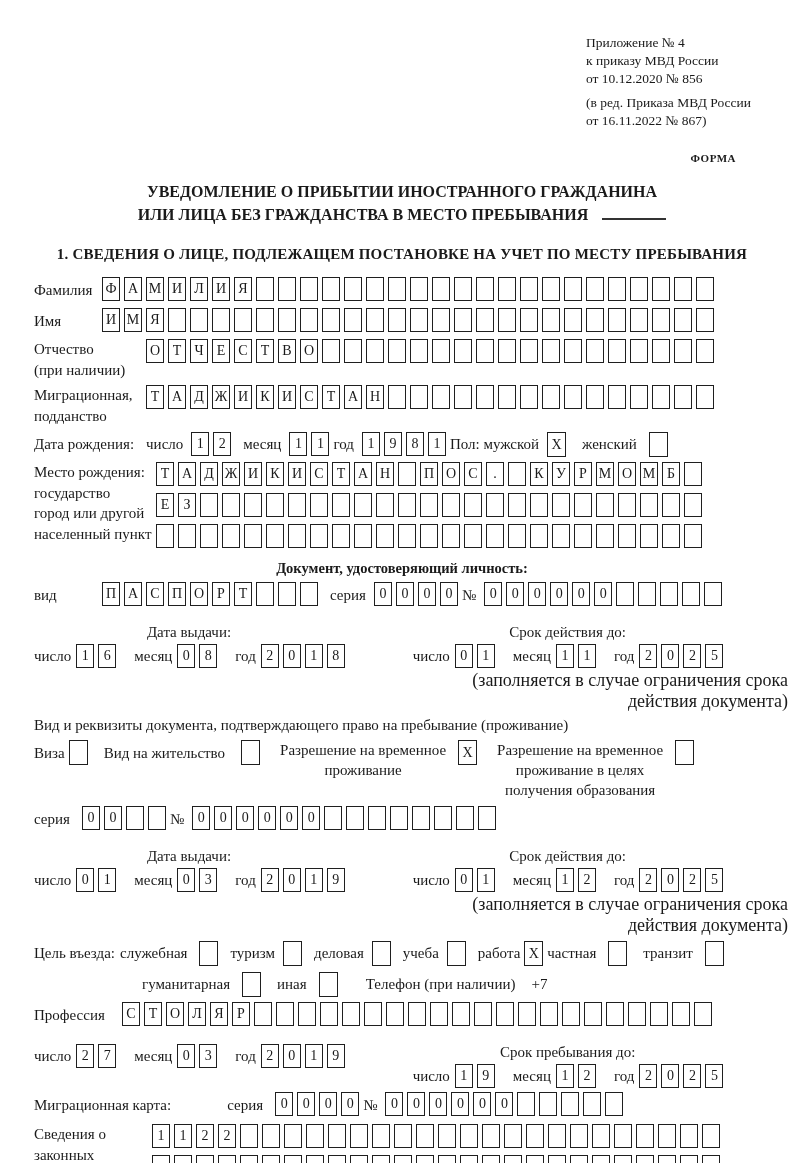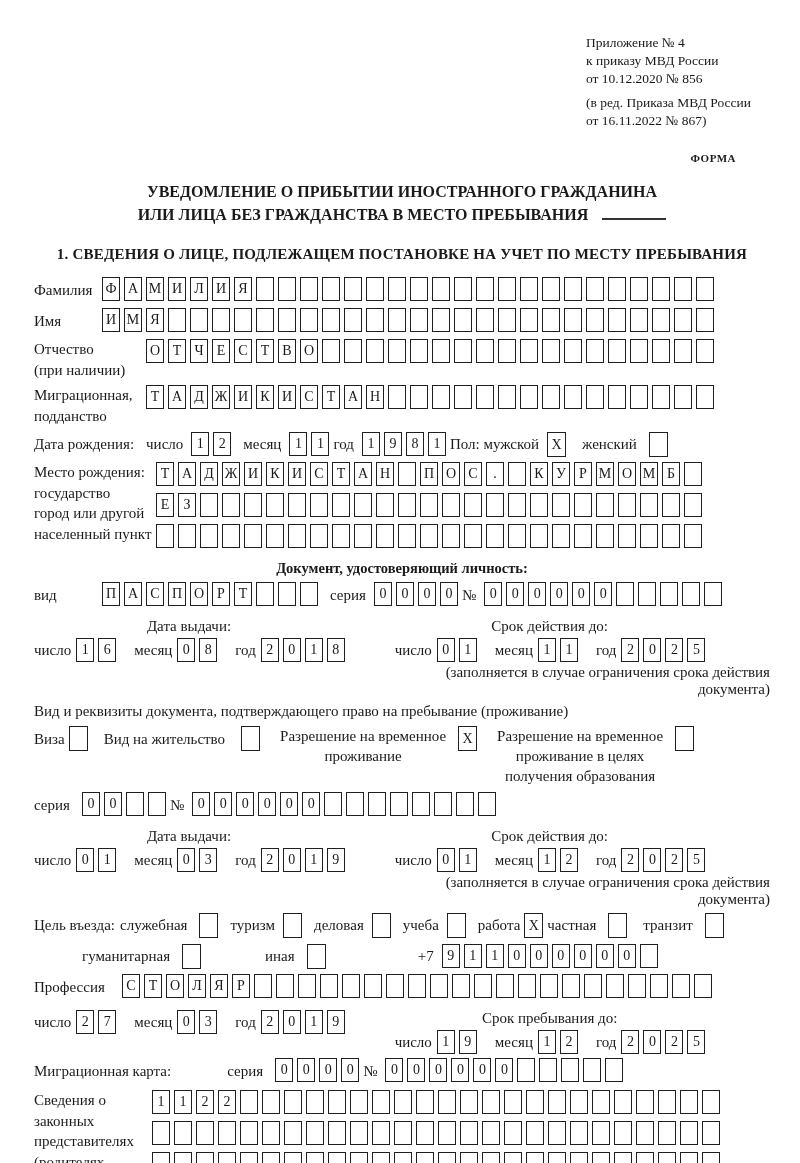--- a/index.html
+++ b/index.html
@@ -22,33 +22,33 @@
   .cells{white-space:nowrap;}
   .cell{
     display:inline-block;width:16px;height:22px;border:1.5px solid #1f1f1f;
     margin-right:4px;text-align:center;font-size:14px;line-height:22px;
     vertical-align:middle;background:#fff;
   }
   .cb .cell,.cell.cb{width:17px;height:23px;line-height:23px;}
   .inl{display:inline-flex;align-items:center;white-space:nowrap;}
   .gap8{margin-left:8px;} .gap12{margin-left:12px;} .gap16{margin-left:16px;} .gap24{margin-left:24px;}
   .cellcol>div{margin-bottom:7px;white-space:nowrap;}
-  .dblock{display:flex;margin-top:10px;margin-bottom:2px;font-size:15px;}
+  .dblock{display:flex;margin-top:16px;margin-bottom:2px;font-size:15px;gap:18px;}
   .dcol{flex:0 0 49%;}
   .dcol.r{flex:0 0 51%;}
   .dlabel{text-align:center;width:310px;font-size:15px;margin-bottom:3px;}
   .dline{display:flex;align-items:center;white-space:nowrap;}
   .dline .t{margin-right:5px;} .dline .g{margin-left:14px;margin-right:5px;}
-  .note{font-size:15px;text-align:right;margin-top:2px;}
+  .note{font-size:18px;text-align:right;margin-top:2px;}
   .plain{font-size:15px;line-height:22px;margin-bottom:3px;}
   .opt{display:inline-flex;align-items:flex-start;}
   .optlines{text-align:center;line-height:20px;}
   .center-head{font-weight:bold;font-size:14.5px;text-align:center;margin:3px 0 5px 0;}
   .reps-note{font-size:13.2px;text-align:center;white-space:normal;margin-top:2px;}
-  .purpose2{margin-left:48px;gap:48px;}
+  .purpose2{margin-left:108px;}
 </style>
 </head>
 <body>
 
 <div class="page">
 
   <div class="refblock">
     <div>Приложение № 4</div>
     <div>к приказу МВД России</div>
     <div>от 10.12.2020 № 856</div>
@@ -249,22 +249,22 @@
   <div class="row purpose2">
     <span class="inl">
         <span class="lbl">гуманитарная</span>
         <span class="cells gap12"><span class="cell cb"></span></span>
       </span>
     <span class="inl gap12">
         <span class="lbl">иная</span>
         <span class="cells gap12"><span class="cell cb"></span></span>
       </span>
     <span class="inl gap24">
+        <span class="lbl">Телефон (при наличии)</span>
       <span class="lbl gap16">+7</span>
-      <span class="cells gap8"><span class="cell">9</span><span class="cell">1</span><span class="cell">1</span><span class="cell">0</span><span class="cell">0</span><span class="cell">0</span><span class="cell">0</span><span class="cell">0</span><span class="cell">0</span><span class="cell"></span></span>
       </span>
   </div>
 
   <div class="row">
     <span class="lbl w85">Профессия</span>
     <span class="cells"><span class="cell">С</span><span class="cell">Т</span><span class="cell">О</span><span class="cell">Л</span><span class="cell">Я</span><span class="cell">Р</span><span class="cell"></span><span class="cell"></span><span class="cell"></span><span class="cell"></span><span class="cell"></span><span class="cell"></span><span class="cell"></span><span class="cell"></span><span class="cell"></span><span class="cell"></span><span class="cell"></span><span class="cell"></span><span class="cell"></span><span class="cell"></span><span class="cell"></span><span class="cell"></span><span class="cell"></span><span class="cell"></span><span class="cell"></span><span class="cell"></span><span class="cell"></span></span>
   </div>
 
   <div class="dblock">
     <div class="dcol">

